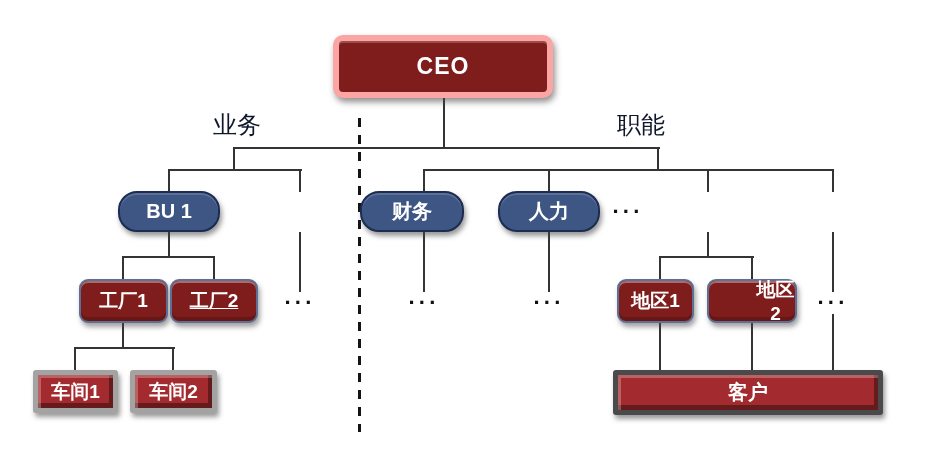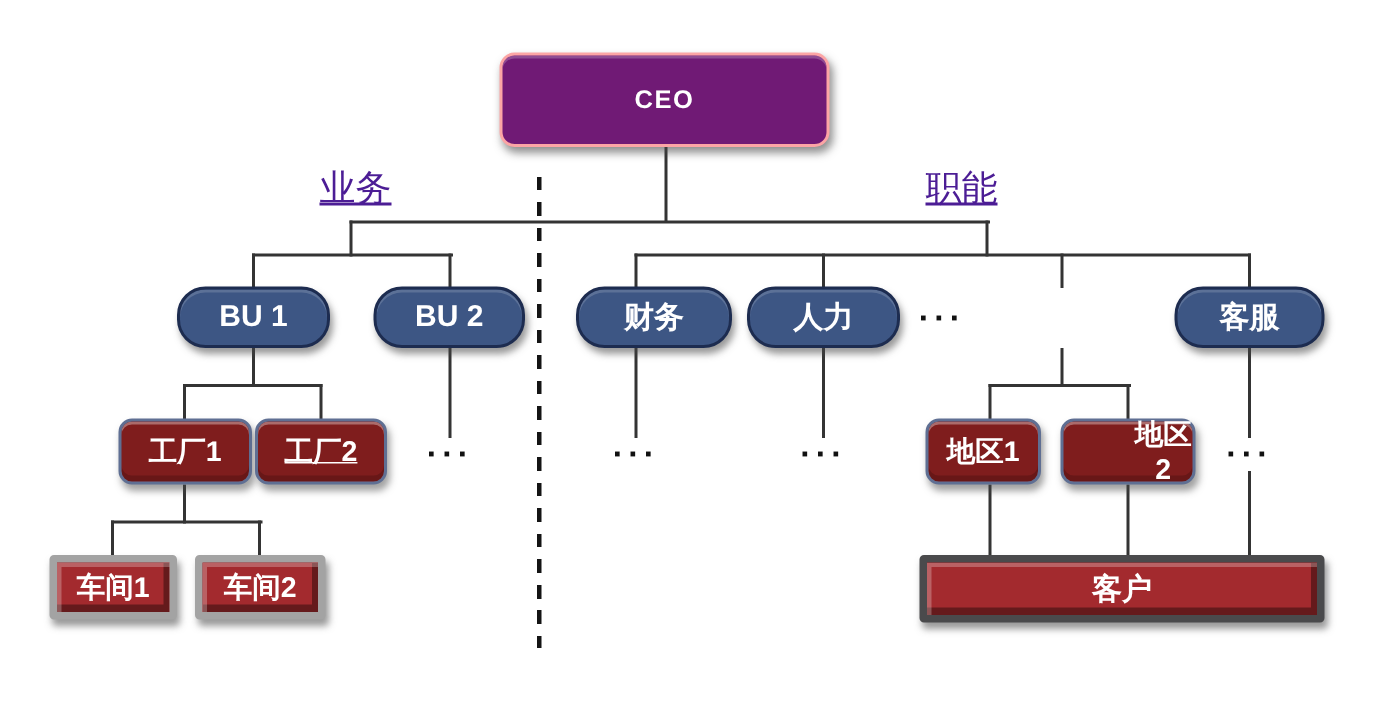--- a/index.html
+++ b/index.html
@@ -18,24 +18,24 @@
     background:repeating-linear-gradient(to bottom,#141414 0 9px,transparent 9px 17px);
   }
   
   .node{
     position:absolute;
     display:flex;align-items:center;justify-content:center;
     color:#ffffff;font-weight:bold;text-align:center;
     box-sizing:border-box;
   }
   .red{
-    background:#701a75;
-    border:2px solid #fca5a5;
+    background:#7f1d1d;
+    border:6px solid #fca5a5;
     border-radius:10px;
-    font-size:17px;letter-spacing:1px;
+    font-size:23px;letter-spacing:1px;
     box-shadow:2px 4px 6px rgba(70,70,70,.6), inset 0 2px 0 rgba(255,255,255,.22);
   }
   .navy{
     background:#3D5684;
     border:2px solid #1d2c50;
     border-radius:19px;
     font-size:20px;
     box-shadow:2px 4px 5px rgba(70,70,70,.55), inset 0 2px 0 rgba(255,255,255,.16);
   }
   .steel{
@@ -50,21 +50,21 @@
     border:5px solid #a3a3a3;
     border-radius:3px;
     font-size:19px;
     box-shadow:2px 4px 5px rgba(70,70,70,.55), inset 3px 3px 0 rgba(255,255,255,.26), inset -4px -5px 0 rgba(0,0,0,.38);
   }
   .brickwide{font-size:20px;border-color:#4a4a4c;}
   
   .sectlabel{
     position:absolute;transform:translate(-50%,-50%);
     font-family:"DejaVu Serif","Liberation Serif",serif;
-    font-size:24px;color:#4c1d95;white-space:nowrap;text-decoration:underline;
+    font-size:24px;color:#0f172a;white-space:nowrap;
   }
   .dots{
     position:absolute;transform:translate(-50%,-50%);
     font-size:22px;font-weight:bold;color:#111;
     letter-spacing:3px;white-space:nowrap;
   }
 </style>
 </head>
 <body>
 
@@ -111,24 +111,22 @@
   <div class="hl" style="left:74px;top:347px;width:101px;"></div>
   <div class="vl" style="left:74px;top:347px;height:24px;"></div>
   <div class="vl" style="left:172px;top:347px;height:24px;"></div>
 
   <div class="vl" style="left:659px;top:323px;height:48px;"></div>
   <div class="vl" style="left:751px;top:323px;height:48px;"></div>
 
   <div class="node red" style="left:333px;top:35px;width:220px;height:63px;">CEO</div>
 
   <div class="node navy" style="left:118px;top:191px;width:102px;height:41px;">BU 1</div>
-  <div class="node navy" style="left:249px;top:191px;width:101px;height:41px;">BU 2</div>
-  <div class="node navy" style="left:384px;top:191px;width:104px;height:41px;">财务</div>
+  <div class="node navy" style="left:360px;top:191px;width:104px;height:41px;">财务</div>
   <div class="node navy" style="left:498px;top:191px;width:102px;height:41px;">人力</div>
-  <div class="node navy" style="left:783px;top:191px;width:100px;height:41px;">客服</div>
 
   <div class="node steel" style="left:79px;top:279px;width:89px;height:44px;">工厂1</div>
   <div class="node steel" style="left:170px;top:279px;width:88px;height:44px;text-decoration:underline;">工厂2</div>
   <div class="node steel" style="left:617px;top:279px;width:77px;height:44px;">地区1</div>
   <div class="node steel" style="left:707px;top:279px;width:90px;height:44px;padding-left:47px;">地区2</div>
 
   <div class="node brick" style="left:33px;top:370px;width:85px;height:43px;">车间1</div>
   <div class="node brick" style="left:130px;top:370px;width:87px;height:43px;">车间2</div>
   <div class="node brick brickwide" style="left:613px;top:370px;width:270px;height:45px;">客户</div>
 

